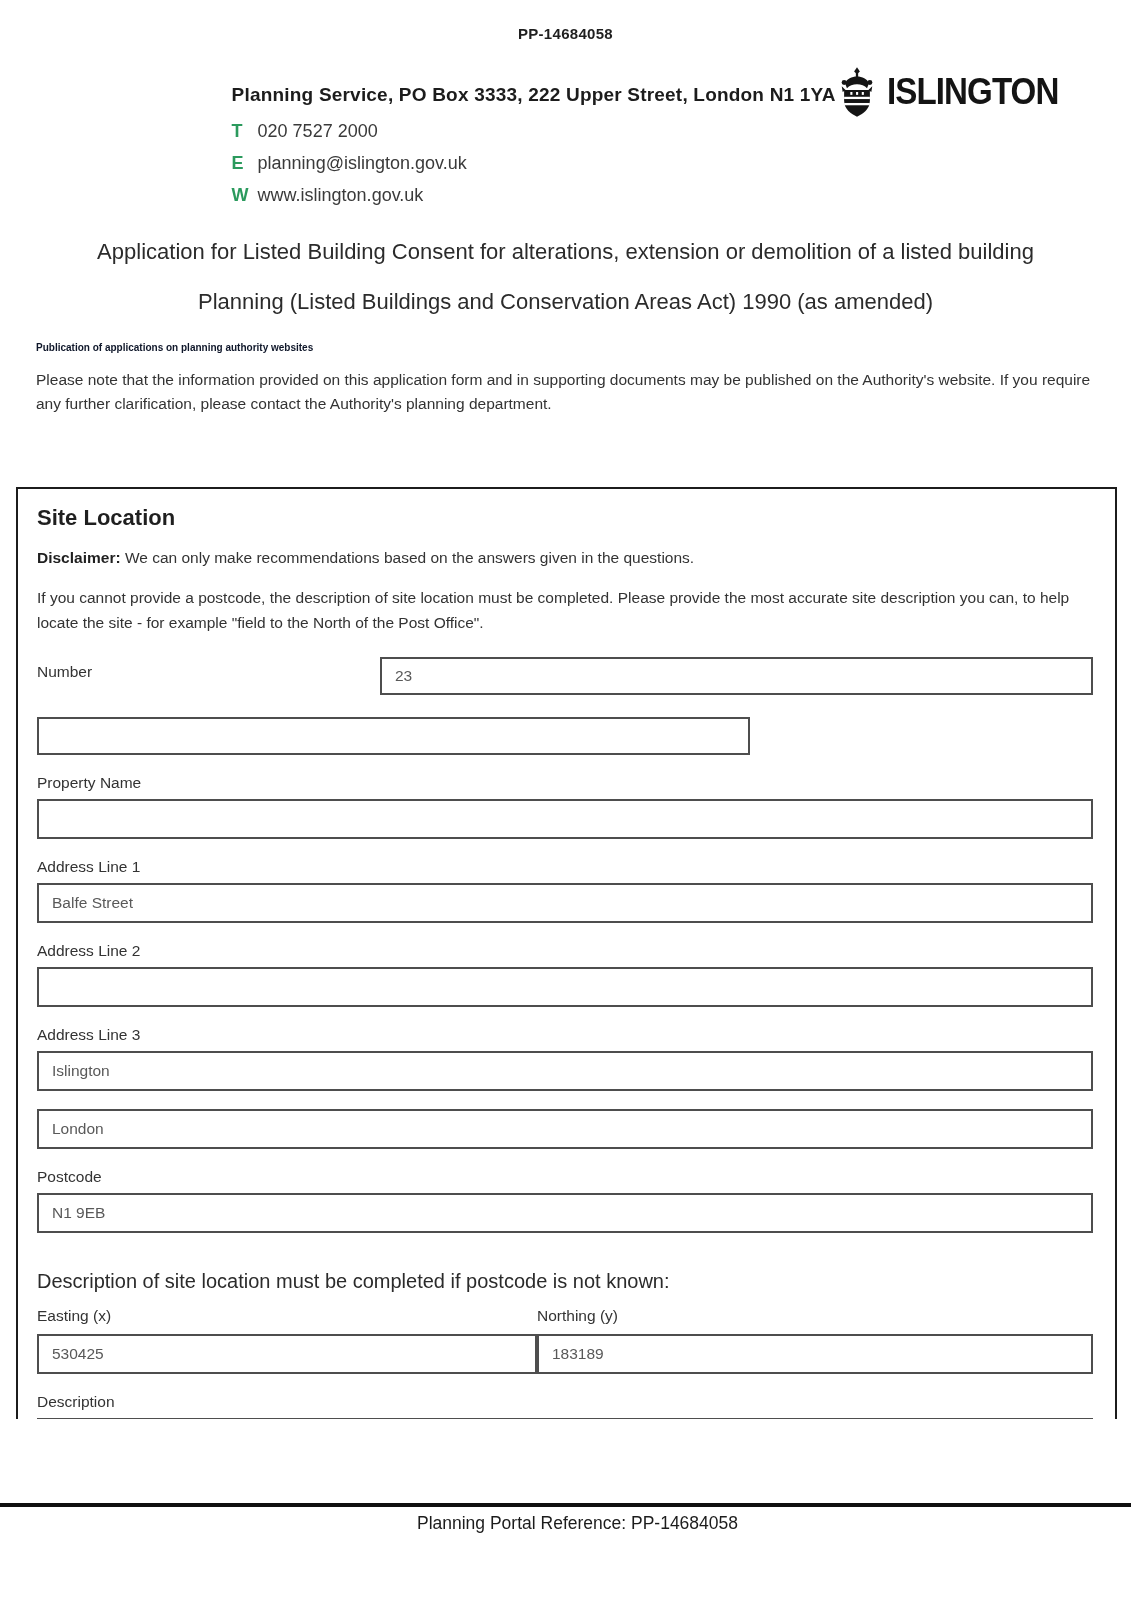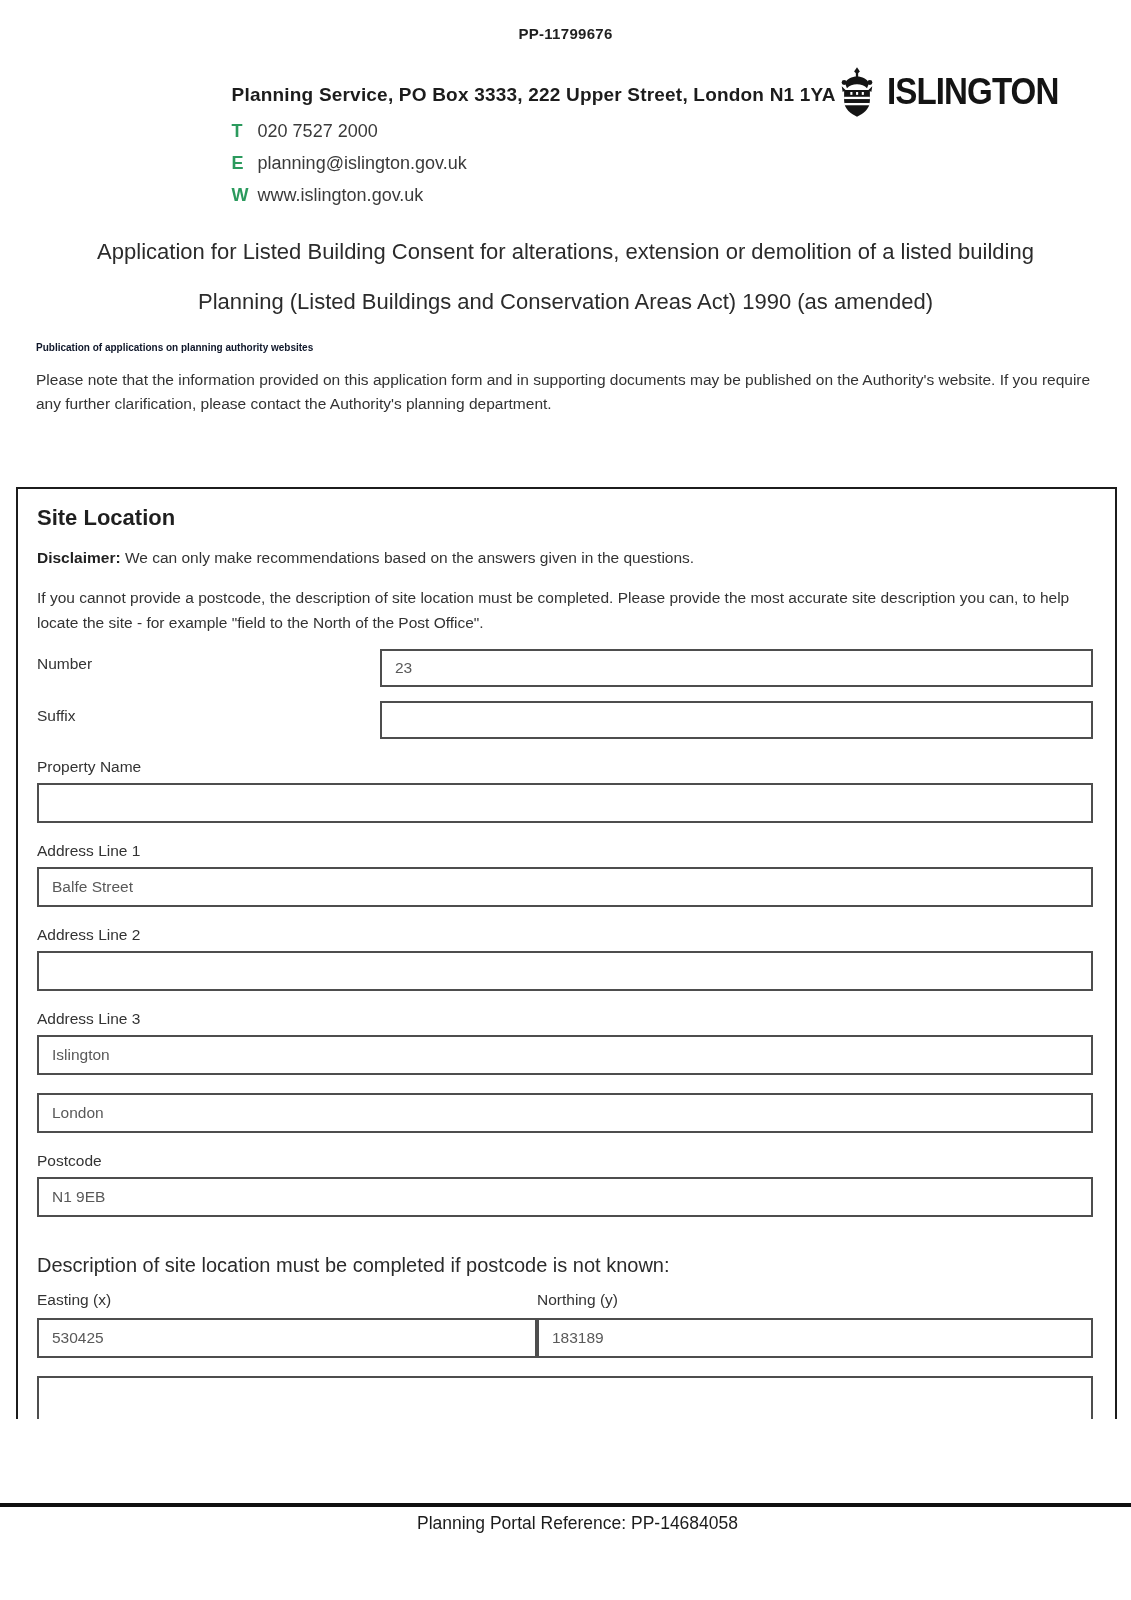--- a/index.html
+++ b/index.html
@@ -141,21 +141,21 @@
     background: #ffffff;
     font-family: "Liberation Sans", "DejaVu Sans", sans-serif;
     font-size: 15.5px;
     color: #595959;
     padding: 0 13px;
     outline: none;
   }
   .inline-row {
     display: flex;
     align-items: flex-start;
-    margin-top: 14px;
+    margin-top: 22px;
   }
   .inline-row .field-label { width: 343px; flex: none; padding-top: 5px; }
   .inline-row .text-input { width: 713px; height: 38px; flex: none; }
   .field-group { margin-top: 18px; }
   .field-group .text-input { margin-top: 7px; }
   .desc-heading {
     margin-top: 36px;
     font-size: 20px;
     font-weight: normal;
     color: #2b2b2b;
@@ -199,21 +199,21 @@
     font-size: 17.5px;
     color: #1c1c1c;
     margin-left: 12px;
   }
 </style>
 </head>
 <body>
 
 <div class="page">
 
-  <div class="pp-ref">PP-11799676</div>
+  <div class="pp-ref">PP-14684058</div>
 
   <div class="header-row">
     <div class="contact-block">
       <div class="address-line">Planning Service, PO Box 3333, 222 Upper Street, London N1 1YA</div>
       <div class="contact-row">
         <span class="contact-prefix" style="color: rgb(43, 154, 93);">T</span>
         <span class="contact-value">020 7527 2000</span>
       </div>
       <div class="contact-row">
         <span class="contact-prefix" style="color: rgb(43, 154, 93);">E</span>
@@ -262,21 +262,20 @@
     <div class="disclaimer"><span class="disclaimer-label">Disclaimer:</span><span> We can only make recommendations based on the answers given in the questions.</span></div>
 
     <div class="site-intro">If you cannot provide a postcode, the description of site location must be completed. Please provide the most accurate site description you can, to help locate the site - for example "field to the North of the Post Office".</div>
 
     <div class="inline-row">
       <span class="field-label">Number</span>
       <input class="text-input" type="text" value="23" style="">
     </div>
 
     <div class="inline-row">
-      <span class="field-label">Suffix</span>
       <input class="text-input" type="text" value="" style="">
     </div>
 
     <div class="field-group">
       <div class="field-label">Property Name</div>
       <input class="text-input" type="text" value="" style="">
     </div>
 
     <div class="field-group">
       <div class="field-label">Address Line 1</div>
@@ -309,20 +308,21 @@
         <div class="field-label">Easting (x)</div>
         <input class="text-input" type="text" value="530425" style="">
       </div>
       <div class="coords-col-n">
         <div class="field-label">Northing (y)</div>
         <input class="text-input" type="text" value="183189" style="">
       </div>
     </div>
 
     <div class="field-group">
+      <div class="field-label">Description</div>
       <textarea class="description-area" style=""></textarea>
     </div>
   </div>
 
   <div class="black-line"></div>
   <div class="footer-ref">Planning Portal Reference: PP-14684058</div>
 
 </div>
 
 </body></html>

